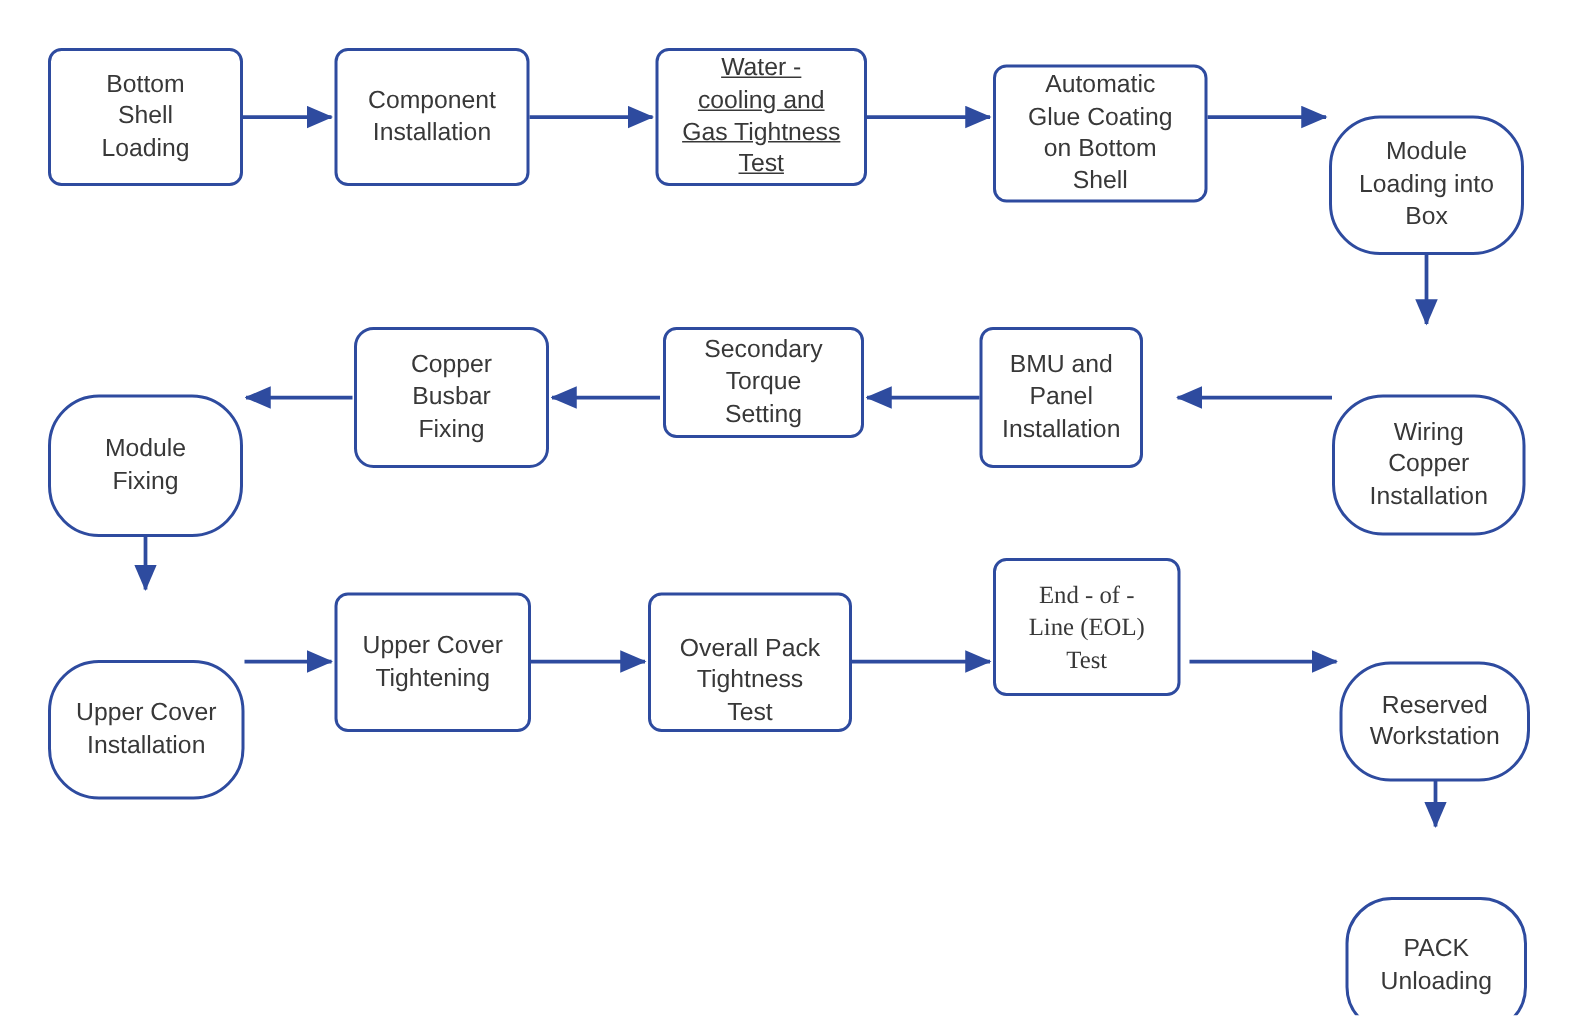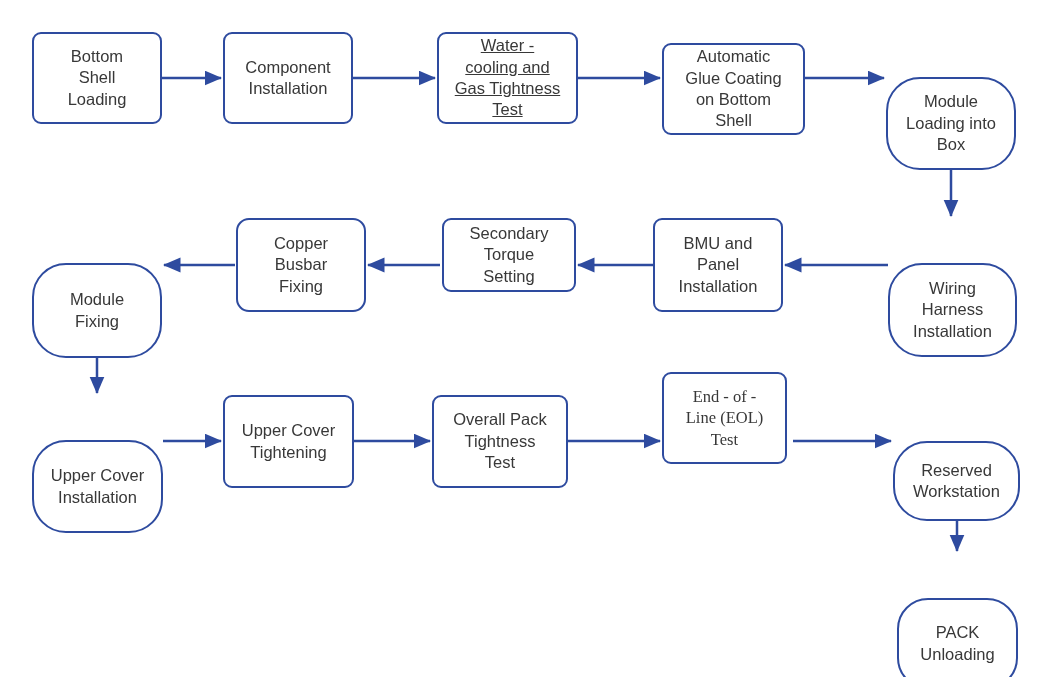--- a/index.html
+++ b/index.html
@@ -90,24 +90,24 @@
 Shell</span>
   </div>
   <div class="node terminator" style="left:886px; top:32px; width:130px; height:93px;">
     <span>Module
 Loading into
 Box</span>
   </div>
 
   <div class="node terminator" style="left:888px; top:218px; width:129px; height:94px;">
     <span>Wiring
-Harness
+Copper
 Installation</span>
   </div>
-  <div class="node rect" style="left:653px; top:218px; width:130px; height:94px;">
+  <div class="node rect" style="left:653px; top:218px; width:109px; height:94px;">
     <span>BMU and
 Panel
 Installation</span>
   </div>
   <div class="node rect" style="left:442px; top:218px; width:134px; height:74px;">
     <span>Secondary
 Torque
 Setting</span>
   </div>
   <div class="node rect" style="left:236px; top:218px; width:130px; height:94px;border-radius:13px;">
@@ -121,21 +121,21 @@
   </div>
 
   <div class="node terminator" style="left:32px; top:395px; width:131px; height:93px;">
     <span>Upper Cover
 Installation</span>
   </div>
   <div class="node rect" style="left:223px; top:395px; width:131px; height:93px;">
     <span>Upper Cover
 Tightening</span>
   </div>
-  <div class="node rect" style="left:432px; top:395px; width:136px; height:93px;">
+  <div class="node rect" style="left:432px; top:395px; width:136px; height:93px;align-items:flex-end;">
     <span>Overall Pack
 Tightness
 Test</span>
   </div>
   <div class="node rect" style="left:662px; top:372px; width:125px; height:92px;font-family:Liberation Serif, serif;">
     <span>End - of -
 Line (EOL)
 Test</span>
   </div>
   <div class="node terminator" style="left:893px; top:396px; width:127px; height:80px;">

